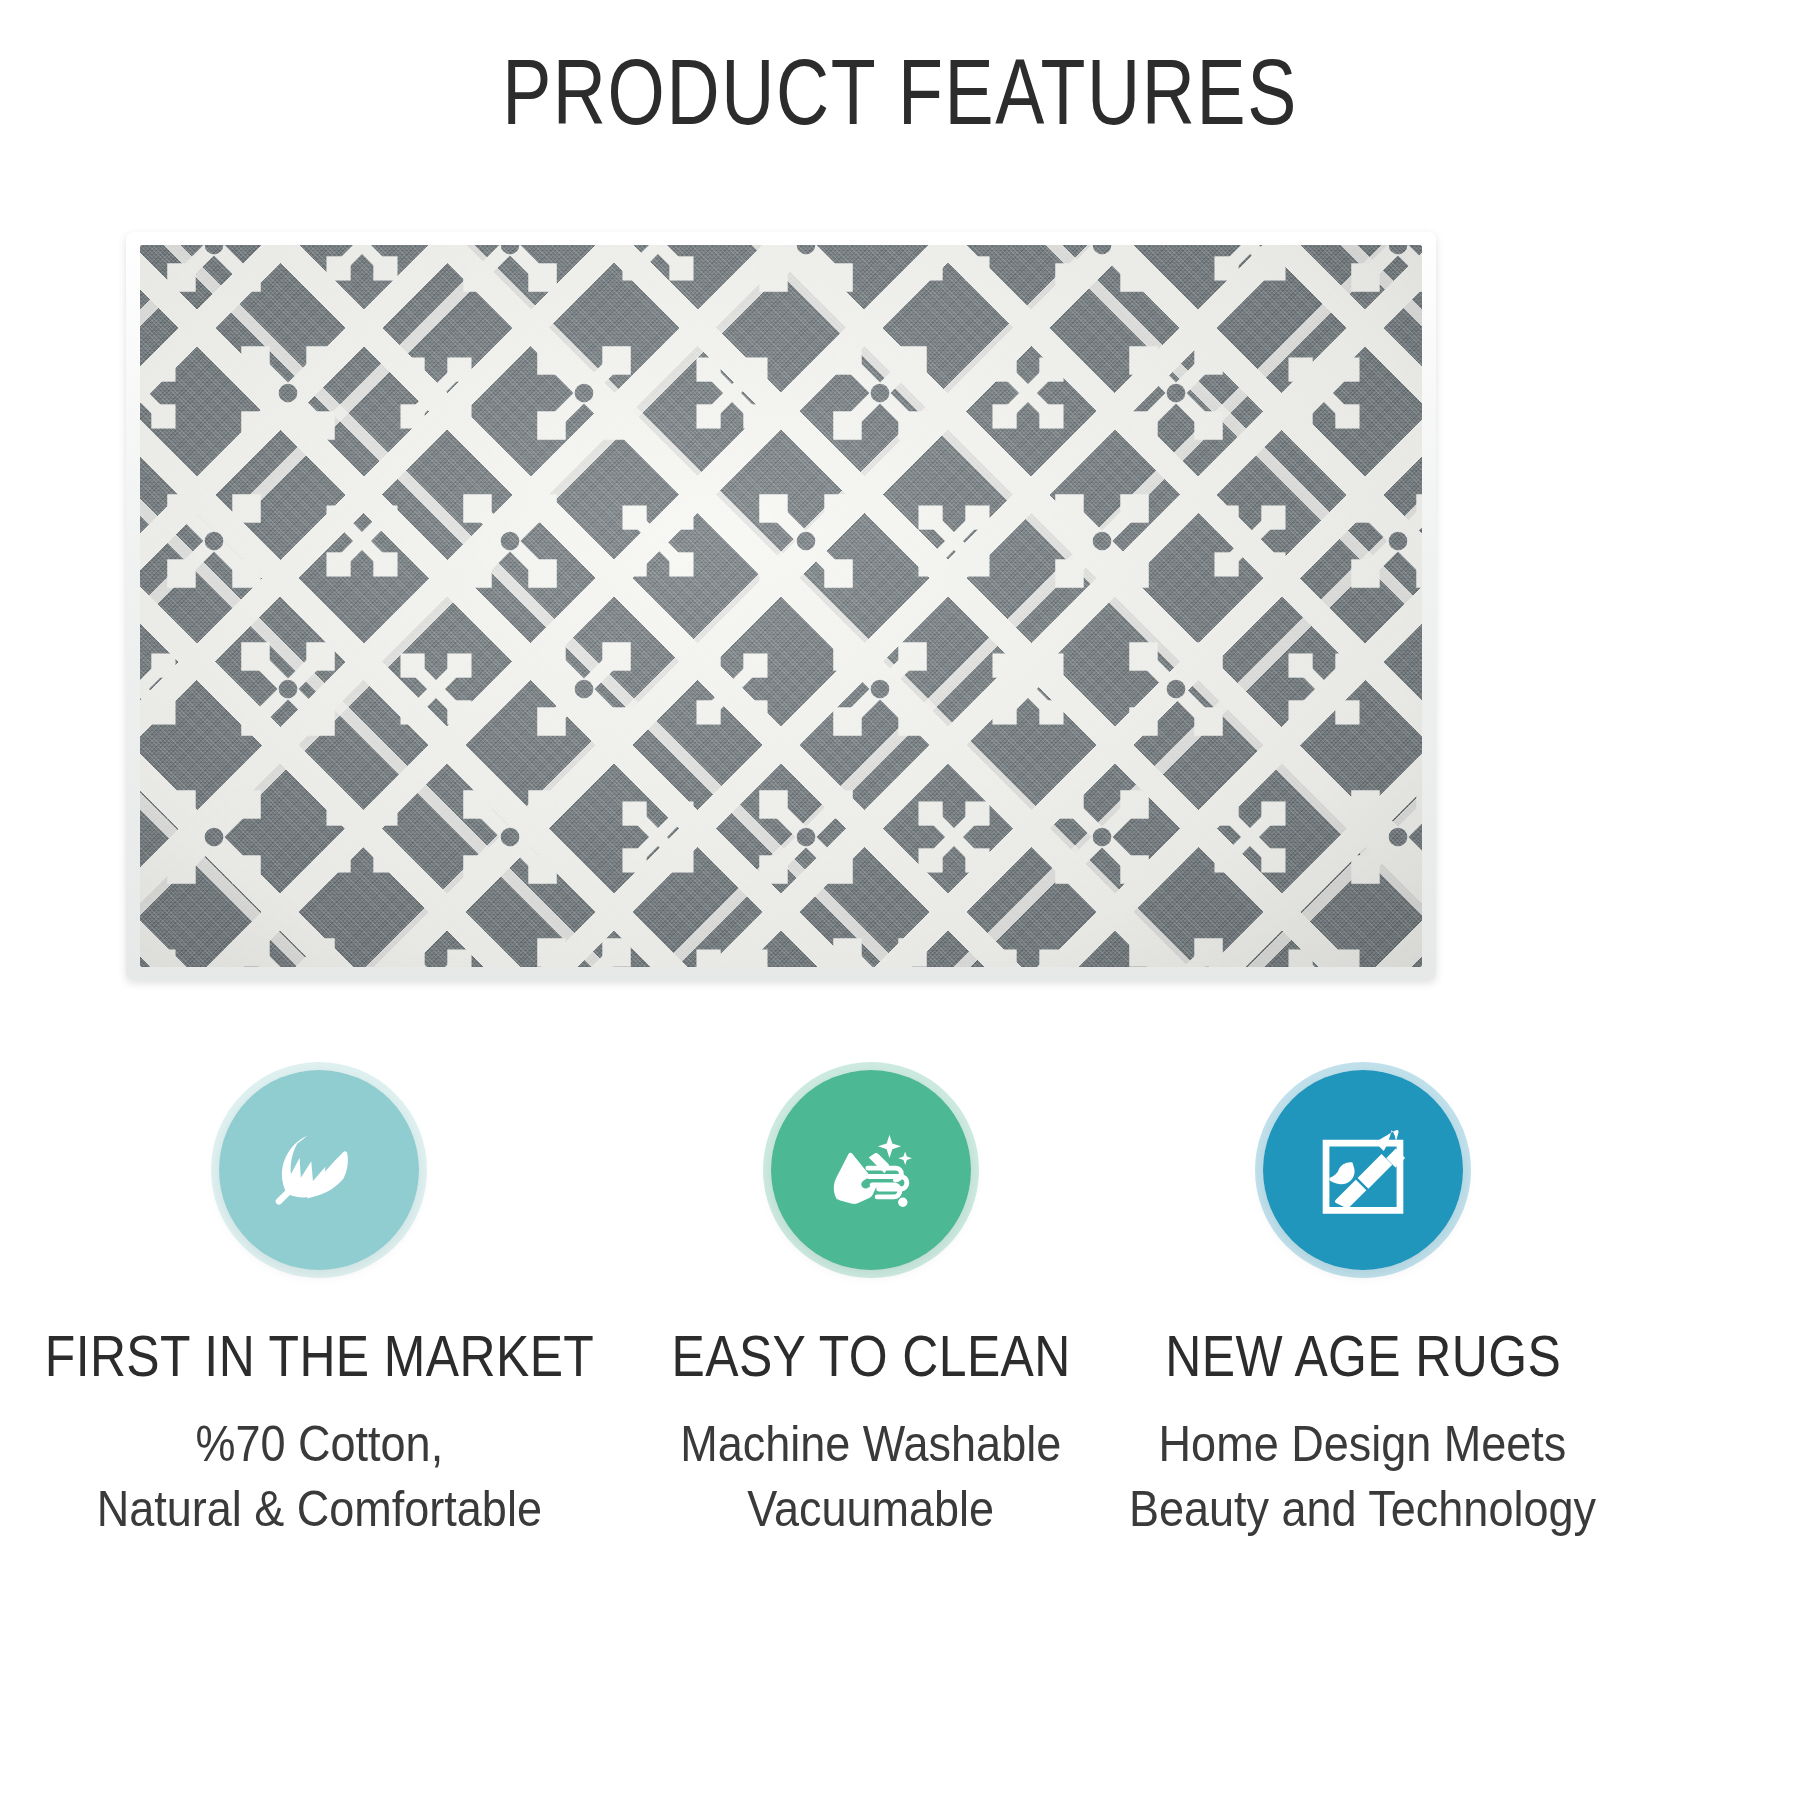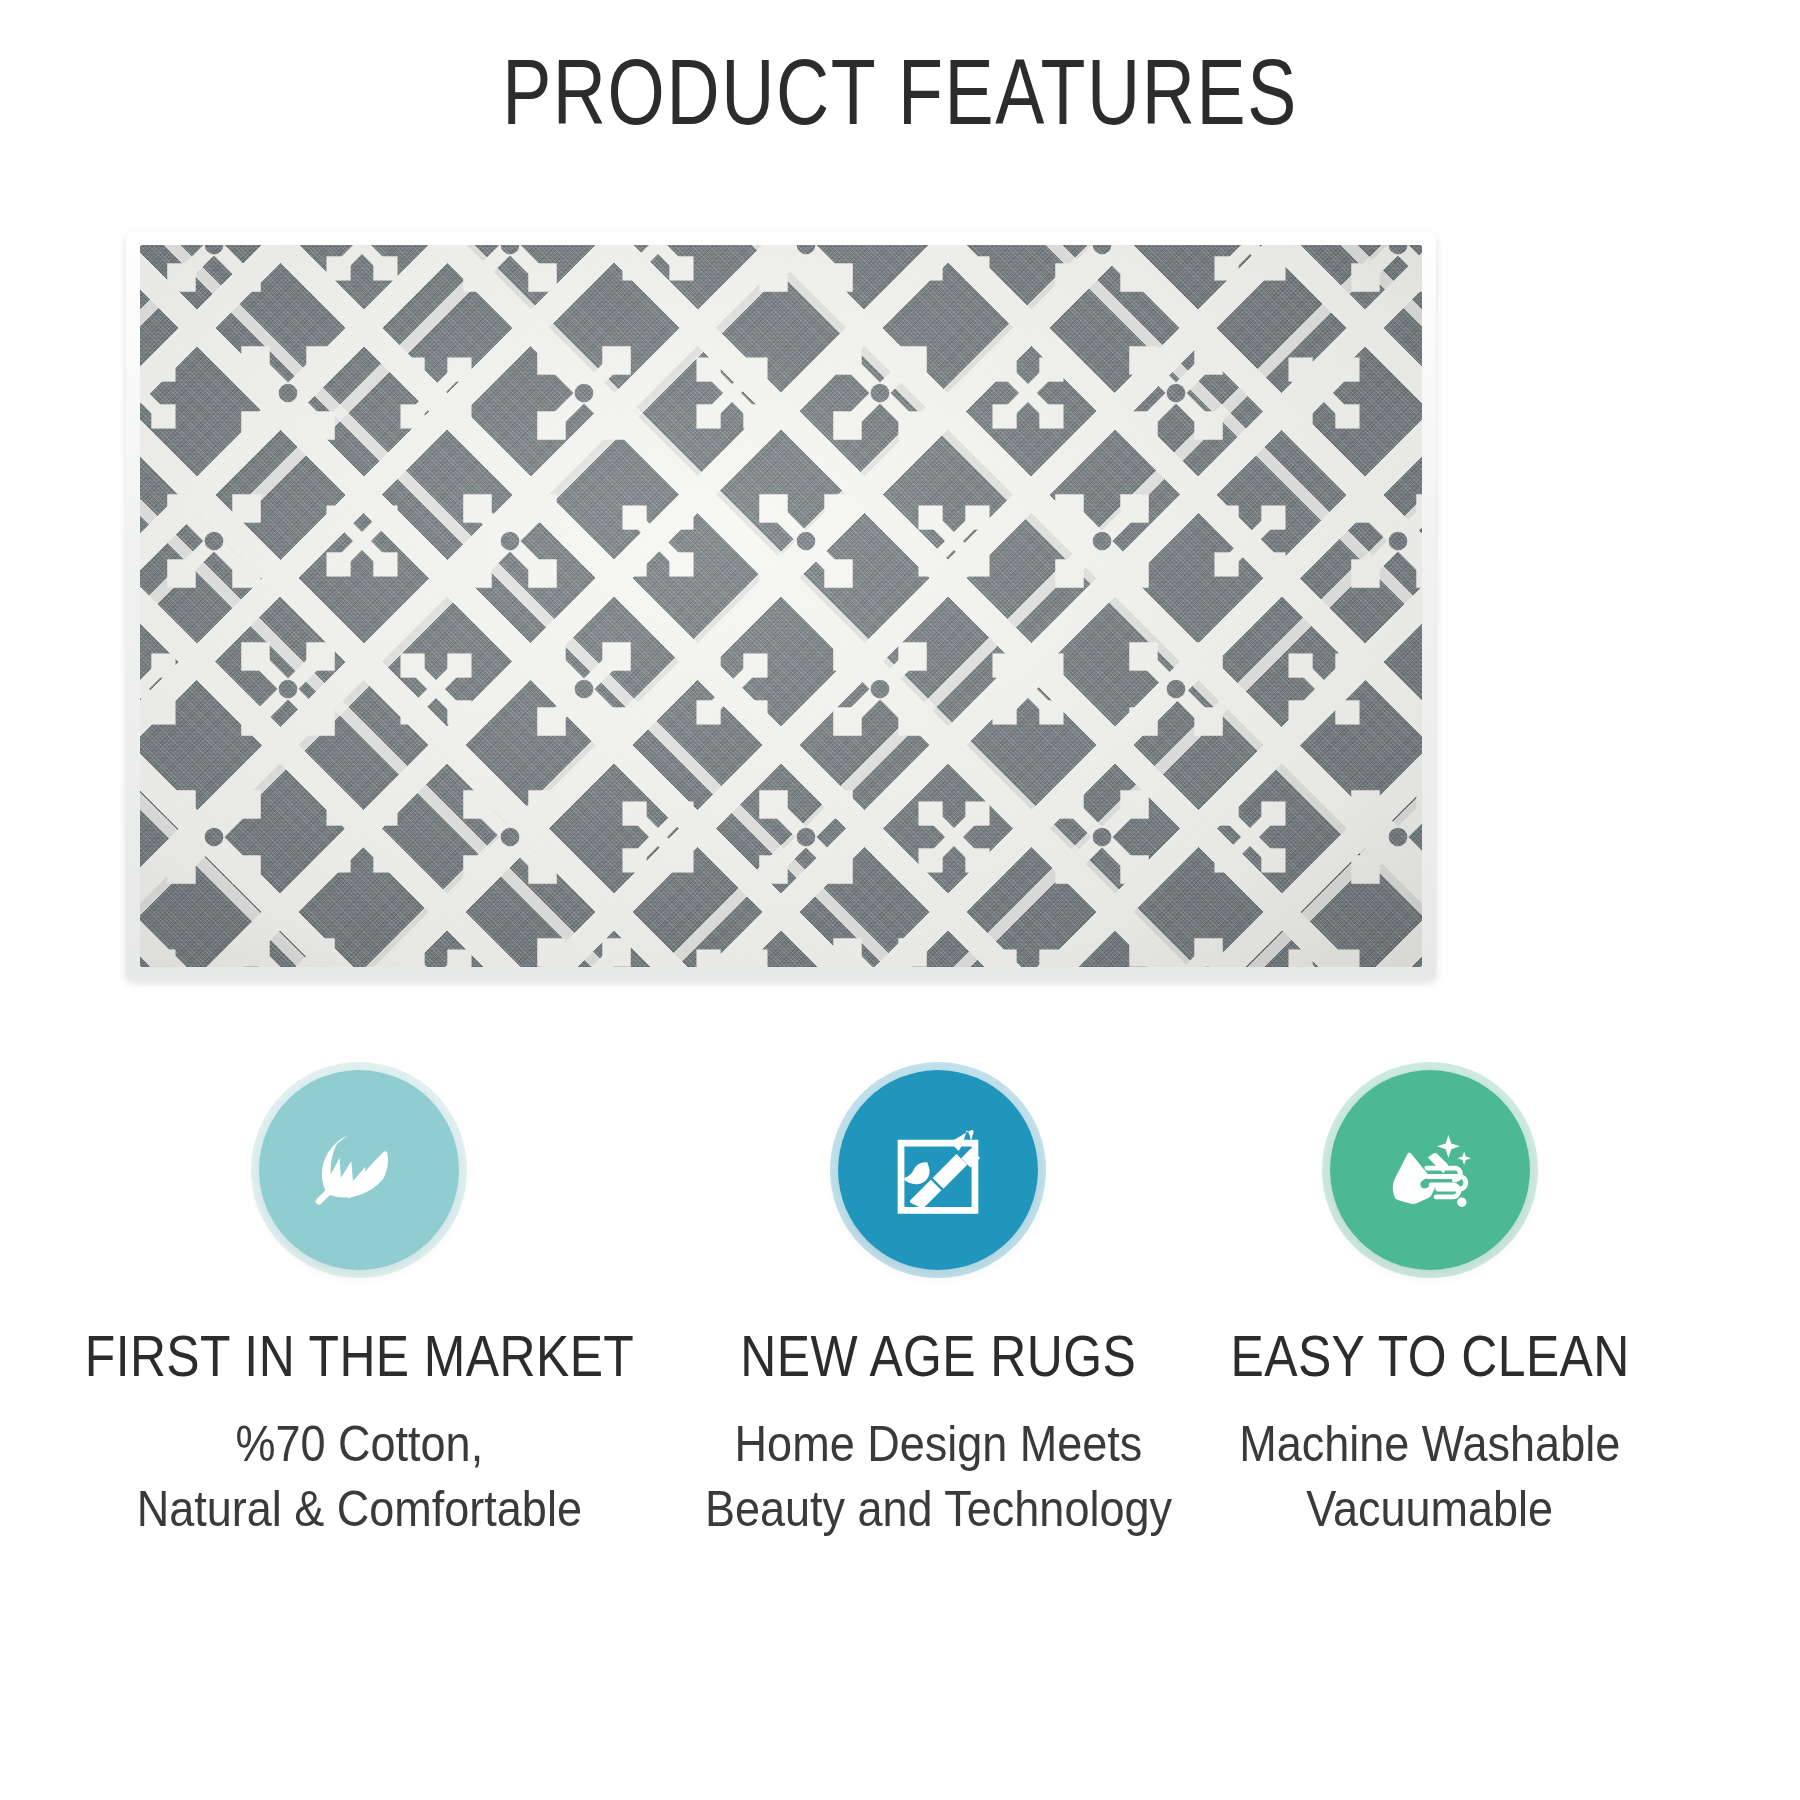--- a/index.html
+++ b/index.html
@@ -99,21 +99,20 @@
   #rug-shade{
     position:absolute;inset:0;
     background:radial-gradient(ellipse at 45% 40%, rgba(255,255,255,.10) 0%, rgba(0,0,0,.06) 72%, rgba(0,0,0,.13) 100%);
   }
 
   
   #features{
     position:absolute;
     left:0;top:1070px;width:1536px;
     display:flex;
-    padding-left:40px;
   }
   .feature{
     flex:1 1 0;
     display:flex;
     flex-direction:column;
     align-items:center;
   }
   .icon-circle{
     width:200px;height:200px;
     border-radius:50%;
@@ -827,38 +826,20 @@
     <div class="icon-circle" style="background: rgb(143, 205, 208); color: rgb(143, 205, 208);">
       <svg viewBox="0 0 100 100">
         <path fill="#ffffff" d="M30.5 26.5c-4.6 8.4-6.4 17.9-5.6 27.2l7.8-14.6 1.1 17.8 9.3-14.7 1.5 17.6 11.1-12.7-1.1 15.6 13.2-9.4c-2.2 5.6-6 10.6-11.1 14.3-9.9 7.3-22.1 8.6-32.7 4.8l-7.6 7.6a2.9 2.9 0 0 1-4.2-4.1l7.7-7.7c-5.6-12.6-3.4-28 6.5-39.2 3.9-4.4 8.6-7.7 13.7-9.9-3.5 2.3-6.6 5.1-9.6 7.4z"></path>
         <path fill="#ffffff" d="M71.9 57.5c2.6-5 3.9-10.5 3.9-16.1 0-2.2-.2-4.3-.6-6.4-.3-1.6-2.2-2.2-3.4-1.1-11 10.3-20.5 21.9-28.3 34.6l-4.3 7 8.3-2.3c9.4-2.6 18-8.1 24.4-15.7z"></path>
       </svg>
     </div>
     <div class="feature-heading">FIRST IN THE MARKET</div>
     <div class="feature-lines">
       <div>%70 Cotton,</div>
       <div>Natural &amp; Comfortable</div>
-    </div>
-  </div>
-
-  <div class="feature">
-    <div class="icon-circle" style="background: rgb(33, 150, 189); color: rgb(33, 150, 189);">
-      <svg viewBox="0 0 100 100">
-        <path fill="none" stroke="#ffffff" stroke-width="6" d="M17 26h66v60H17z"></path>
-        <path fill="#ffffff" d="M75.6 14.2c-1.2 5-3.4 12.4-7.1 18.9L61 25.4c6.2-4 13.7-8.6 18.6-10.9 1.2-.6 2.4.4 2.1 1.7-.5 2.2-1.4 5.3-2.4 8.5-.1-3.1-.9-6.9-3.7-10.5z"></path>
-        <path fill="#ffffff" d="M66.5 35.8 76.1 45.4 54.8 66.7 45.2 57.1z"></path>
-        <path fill="#ffffff" d="m79.3 30.9 8.3 8.3-8.6 8.6-8.3-8.3z"></path>
-        <path fill="#ffffff" d="M43.6 58.7 53 68.1 37.3 83.8c-.5.5-1.2.6-1.8.3l-9.6-4.6c-1-.5-1.2-1.9-.4-2.7z"></path>
-        <path fill="#ffffff" d="M40.6 43.2c-5.4-.7-10.5 2-12.4 6.9-1.3 3.4-4 5.3-7.3 6.6-1.2.5-1.3 2.1-.2 2.8 4.3 2.6 9.7 4.1 14.1 2.5 5.3-1.9 8.3-7.1 7.6-12.5z"></path>
-      </svg>
-    </div>
-    <div class="feature-heading">NEW AGE RUGS</div>
-    <div class="feature-lines">
-      <div>Home Design Meets</div>
-      <div>Beauty and Technology</div>
     </div>
   </div>
 
   <div class="feature">
     <div class="icon-circle" style="background: rgb(76, 184, 148); color: rgb(76, 184, 148);">
       <svg viewBox="0 0 100 100">
         <path fill="#ffffff" d="M66.5 18.6 69 26.4l7.8 2.5-7.8 2.5-2.5 7.8-2.5-7.8-7.8-2.5 7.8-2.5z"></path>
         <path fill="#ffffff" d="m80.5 33.4 1.5 4.6 4.6 1.5-4.6 1.5-1.5 4.6-1.5-4.6-4.6-1.5 4.6-1.5z"></path>
         <path fill="#ffffff" d="M53.4 35.1c.9-.6 2.1-.5 2.9.3l9.1 9.1c.8.8.9 2 .3 2.9l-3.7 5.4-14-14z"></path>
         <path fill="#ffffff" d="M19.8 76.7c-3.7-6-4-13.5-.8-19.8l10.9-21.2c.7-1.3 2.5-1.5 3.4-.3l16.2 20.1-6.4 4.1c-1.7 1.1-2.3 3.3-1.3 5 1 1.8 3.3 2.4 5.1 1.4l8.3-4.6c.3.9.3 1.9-.1 2.8l-3.2 7.1c-.8 1.8-2.2 3.2-4 4l-9.8 4.3c-1.8.8-3.8.9-5.7.4l-9.8-2.8c-1.2-.4-2.2-.9-2.8-1.5z"></path>
@@ -868,13 +849,31 @@
         <circle fill="#ffffff" cx="78.4" cy="78.8" r="4.2"></circle>
       </svg>
     </div>
     <div class="feature-heading">EASY TO CLEAN</div>
     <div class="feature-lines">
       <div>Machine Washable</div>
       <div>Vacuumable</div>
     </div>
   </div>
 
+  <div class="feature">
+    <div class="icon-circle" style="background: rgb(33, 150, 189); color: rgb(33, 150, 189);">
+      <svg viewBox="0 0 100 100">
+        <path fill="none" stroke="#ffffff" stroke-width="6" d="M17 26h66v60H17z"></path>
+        <path fill="#ffffff" d="M75.6 14.2c-1.2 5-3.4 12.4-7.1 18.9L61 25.4c6.2-4 13.7-8.6 18.6-10.9 1.2-.6 2.4.4 2.1 1.7-.5 2.2-1.4 5.3-2.4 8.5-.1-3.1-.9-6.9-3.7-10.5z"></path>
+        <path fill="#ffffff" d="M66.5 35.8 76.1 45.4 54.8 66.7 45.2 57.1z"></path>
+        <path fill="#ffffff" d="m79.3 30.9 8.3 8.3-8.6 8.6-8.3-8.3z"></path>
+        <path fill="#ffffff" d="M43.6 58.7 53 68.1 37.3 83.8c-.5.5-1.2.6-1.8.3l-9.6-4.6c-1-.5-1.2-1.9-.4-2.7z"></path>
+        <path fill="#ffffff" d="M40.6 43.2c-5.4-.7-10.5 2-12.4 6.9-1.3 3.4-4 5.3-7.3 6.6-1.2.5-1.3 2.1-.2 2.8 4.3 2.6 9.7 4.1 14.1 2.5 5.3-1.9 8.3-7.1 7.6-12.5z"></path>
+      </svg>
+    </div>
+    <div class="feature-heading">NEW AGE RUGS</div>
+    <div class="feature-lines">
+      <div>Home Design Meets</div>
+      <div>Beauty and Technology</div>
+    </div>
+  </div>
+
 </div>
 
 </body></html>

